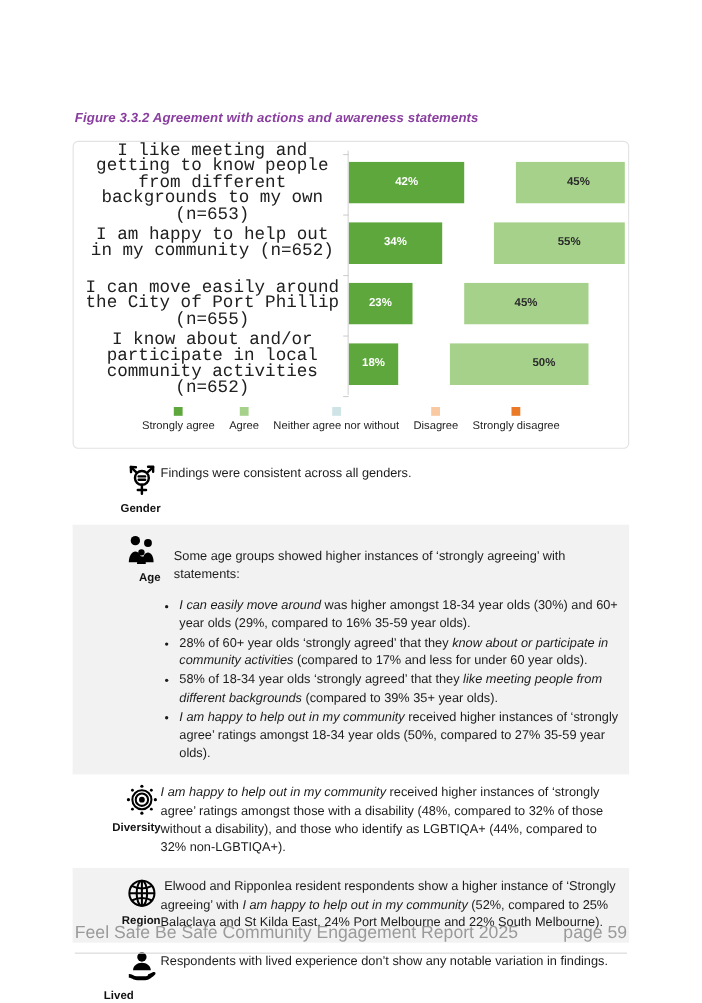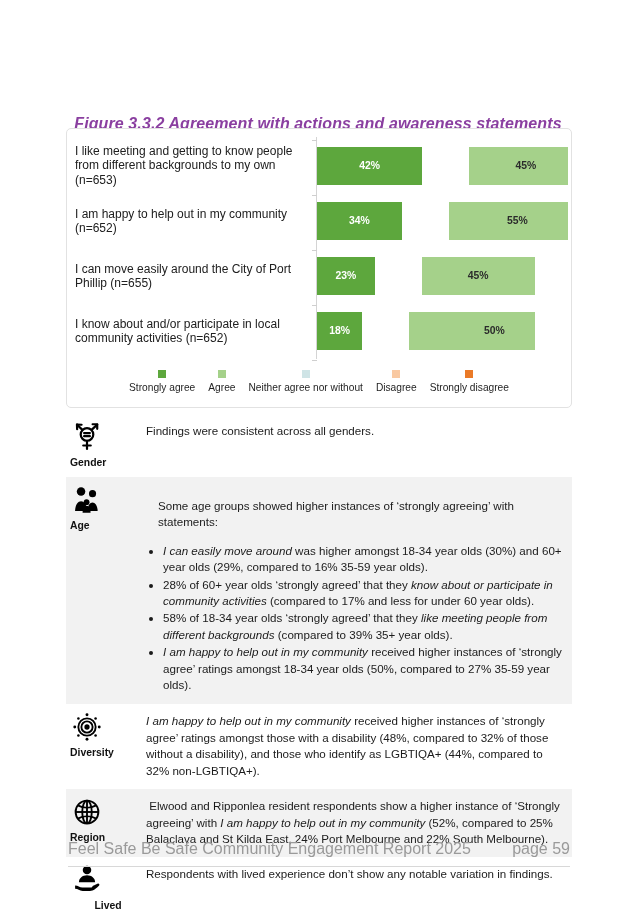--- a/index.html
+++ b/index.html
@@ -13,42 +13,42 @@
     overflow: hidden;
   }
   .page { position: absolute; left: 0; top: 0; width: 638px; height: 912px; }
 
   
   .intro {
     position: absolute; left: 68px; top: 40px; width: 490px;
     font-size: 12.2px; line-height: 18px; color: #1b1b1b;
   }
   .fig-caption {
-    position: absolute; left: 68px; top: 115px; width: 500px;
-    font-size: 16px; font-style: italic; font-weight: 600;
-    color: #8a3fa0; letter-spacing: .1px; text-align: center;
+    position: absolute; left: 68px; top: 100px; width: 500px;
+    font-size: 12px; font-style: italic; font-weight: 600;
+    color: #8a3fa0; letter-spacing: .1px;
   }
 
   
   .chart-panel {
     position: absolute; left: 66px; top: 128px;
     width: 506px; height: 280px;
     border: 1px solid #e2e2e2; border-radius: 5px;
     background: #ffffff;
   }
   .plot { position: absolute; left: 0; top: 0; right: 0; height: 238px; }
   .axis-line {
     position: absolute; left: 249px; top: 8px; width: 1px; height: 222px;
     background: #d4d4d4;
   }
   .rowitem { position: absolute; left: 0; width: 100%; height: 55px; }
   .cat-label {
     position: absolute; left: 8px; width: 236px;
-    font-size: 12px; line-height: 14.5px;
-    color: #202020; top: 50%; transform: translateY(-50%);
+    text-align: center; font-size: 16px; line-height: 14.5px;
+    color: #202020; top: 50%; transform: translateY(-50%); font-family: Liberation Mono, monospace;
   }
   .tick {
     position: absolute; left: 245px; width: 5px; height: 1px; background: #cfcfcf;
   }
   .bar {
     position: absolute; left: 250px; width: 251px; height: 38px;
     top: 50%; transform: translateY(-50%);
     display: flex; overflow: hidden; gap: 47px;
   }
   .seg {
@@ -67,21 +67,21 @@
   .swatch { width: 8px; height: 8px; flex: 0 0 8px; }
   .legend-label { font-size: 10.2px; color: #1f1f1f; }
 
   
   .findings { position: absolute; left: 66px; top: 414px; width: 506px; }
   .frow { display: flex; width: 100%; }
   .frow.shaded { background: #f2f2f2; }
   .ficon-cell {
     width: 80px; flex: 0 0 80px;
     padding: 6px 0 8px 4px;
-    display: flex; flex-direction: column; align-items: flex-start;
+    display: flex; flex-direction: column; align-items: flex-end;
   }
   .ficon { width: 34px; height: 34px; display: block; }
   .ficon-label {
     margin-top: 2px; font-size: 10.4px; font-weight: 700; color: #111;
     text-align: center; line-height: 13px;
   }
   .ftext-cell {
     flex: 1 1 auto; padding: 9px 8px 10px 0;
     font-size: 11.6px; line-height: 16.4px; color: #1b1b1b;
   }

